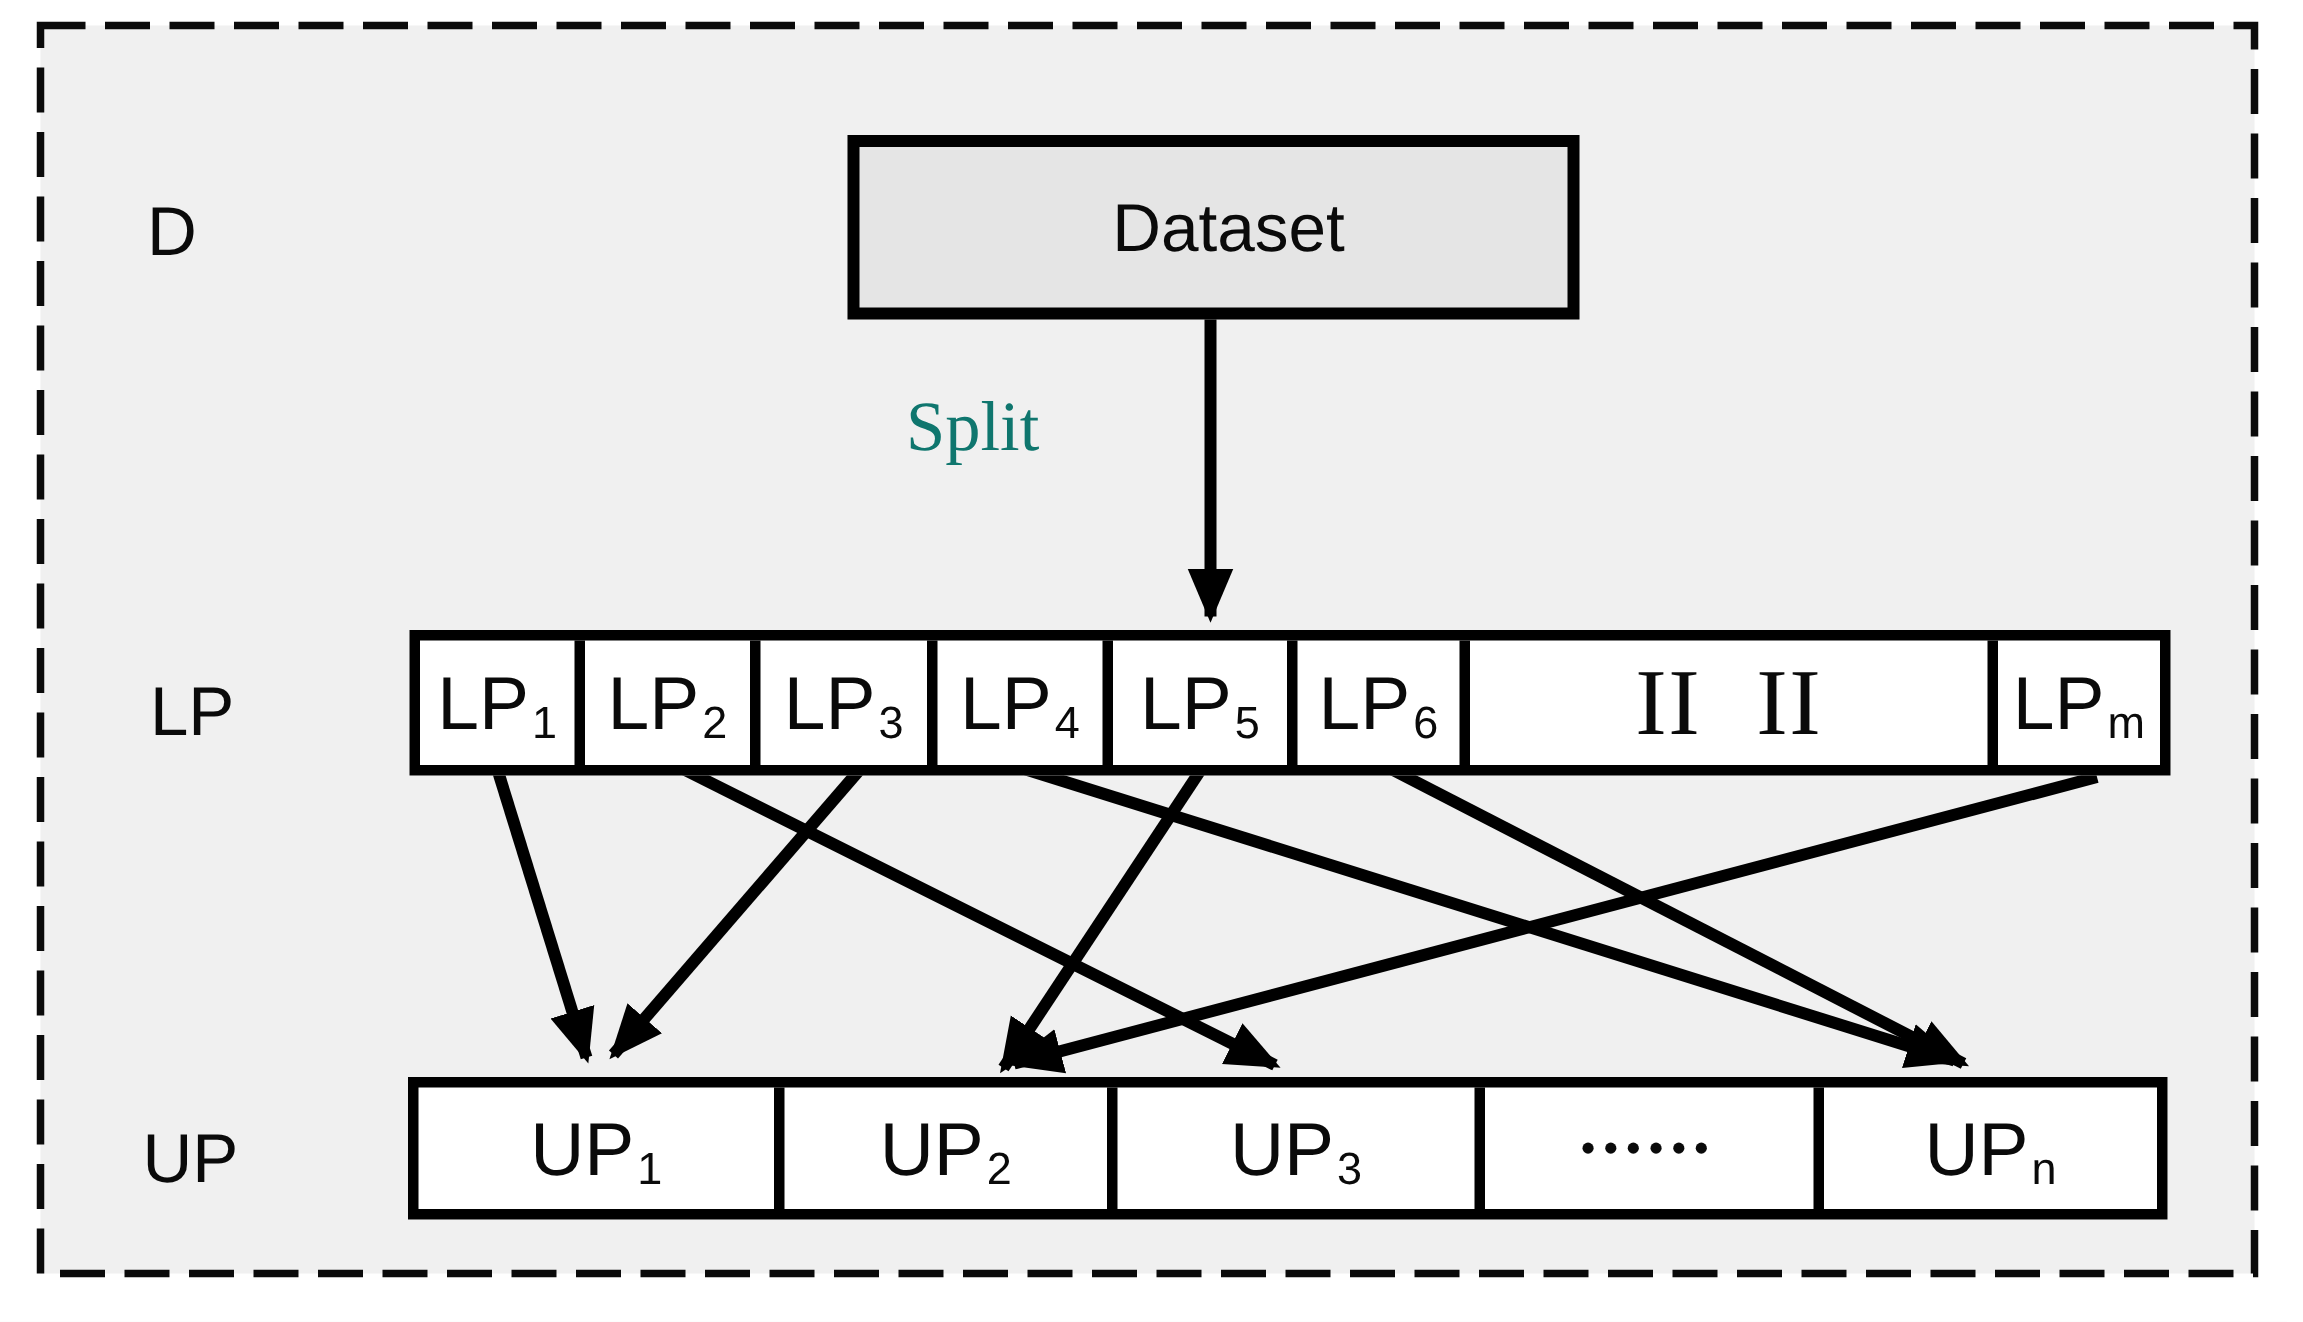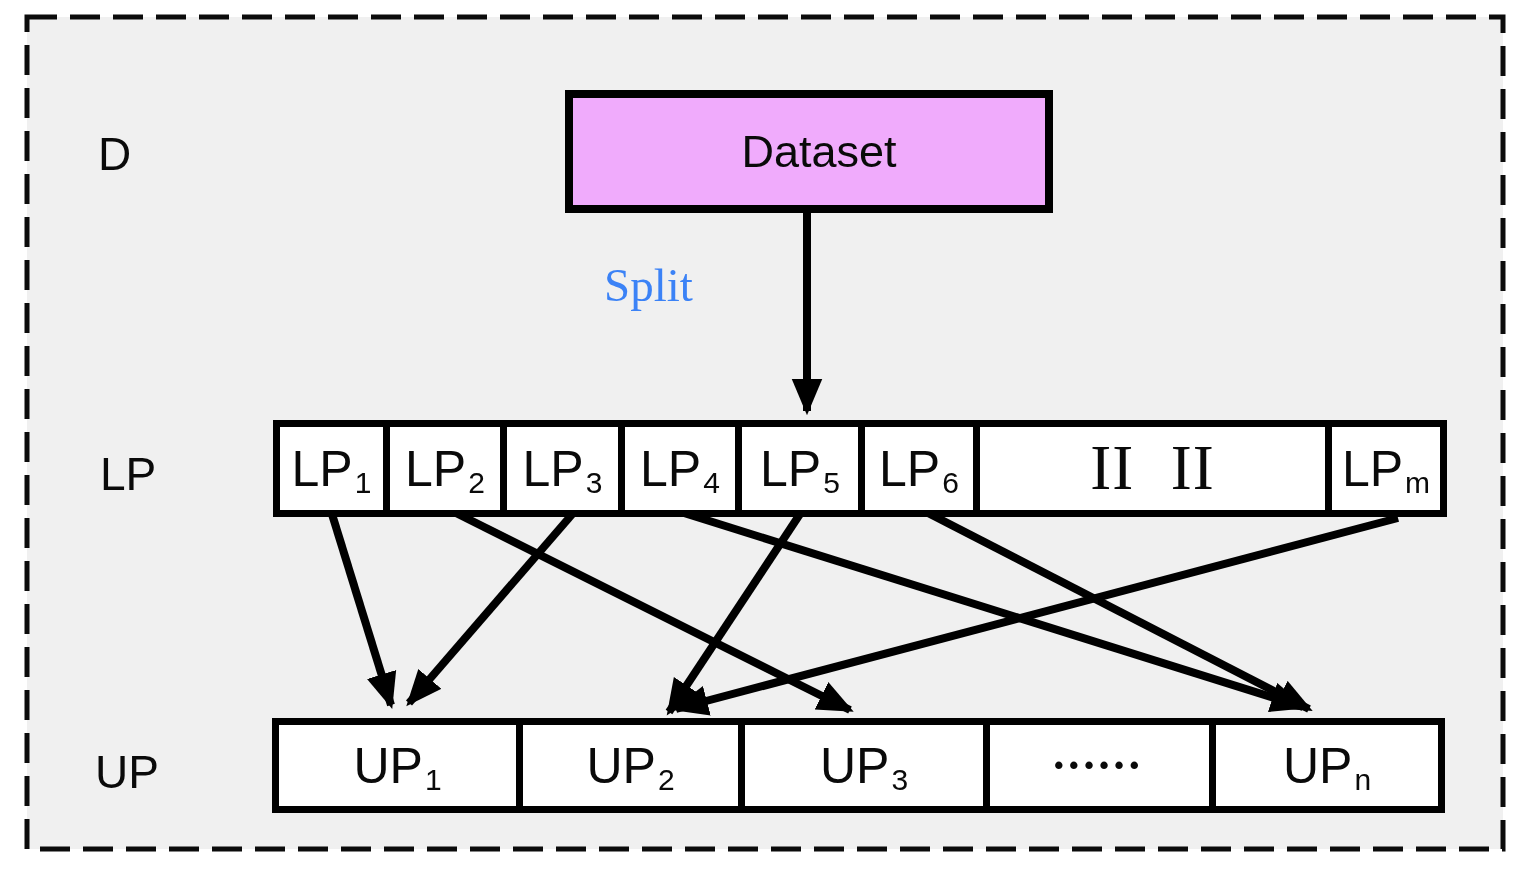--- a/index.html
+++ b/index.html
@@ -9,28 +9,28 @@
   }
   svg.layer{position:absolute;left:0;top:0;}
 
   
   .side-label{position:absolute;font-size:46px;line-height:1;color:#0a0a0a;}
   .label-d{left:98px;top:131px;}
   .label-lp{left:100px;top:451px;}
   .label-up{left:95px;top:749px;}
 
   
-  .script-label{position:absolute;font-family:"Liberation Serif",serif;font-size:47px;line-height:1;color:#3b82f6;}
+  .script-label{position:absolute;font-family:"Liberation Serif",serif;font-size:47px;line-height:1;color:#0f766e;}
   .label-split{left:604px;top:262px;}
   .label-merge{left:211px;top:638px;}
 
   
   .dataset-box{
     position:absolute;left:565px;top:90px;width:488px;height:123px;
-    background:#f0abfc;border:8px solid #000;box-sizing:border-box;
+    background:#e5e5e5;border:8px solid #000;box-sizing:border-box;
     display:flex;align-items:center;justify-content:center;font-size:45px;padding-left:20px;
   }
 
   
   .row{
     position:absolute;display:flex;background:#ffffff;
     border:7px solid #000;box-sizing:border-box;
   }
   .lp-row{left:273px;top:420px;width:1174px;height:97px;}
   .up-row{left:272px;top:718px;width:1173px;height:95px;}

